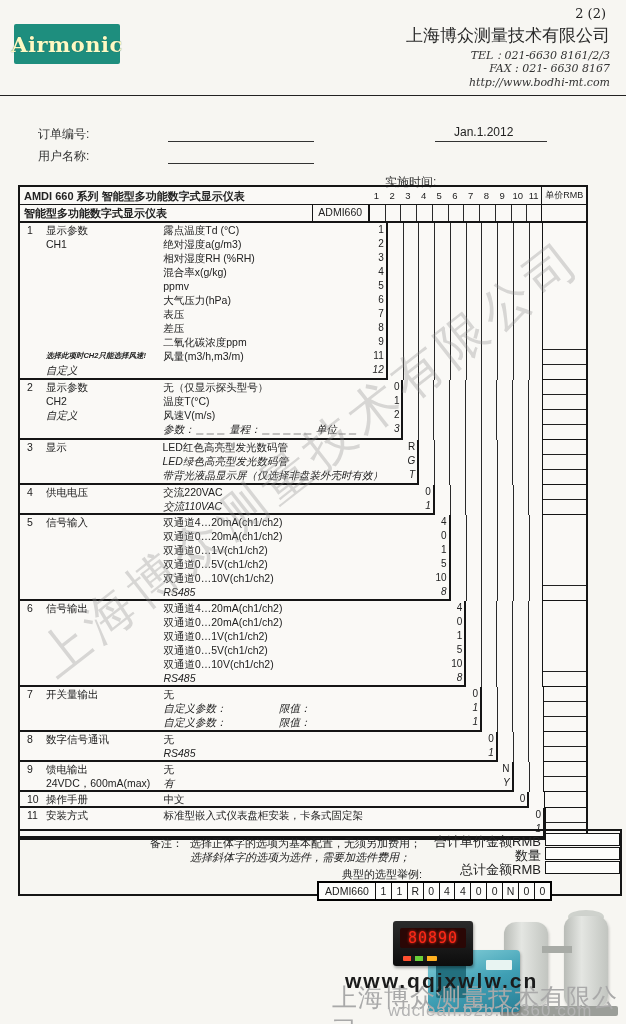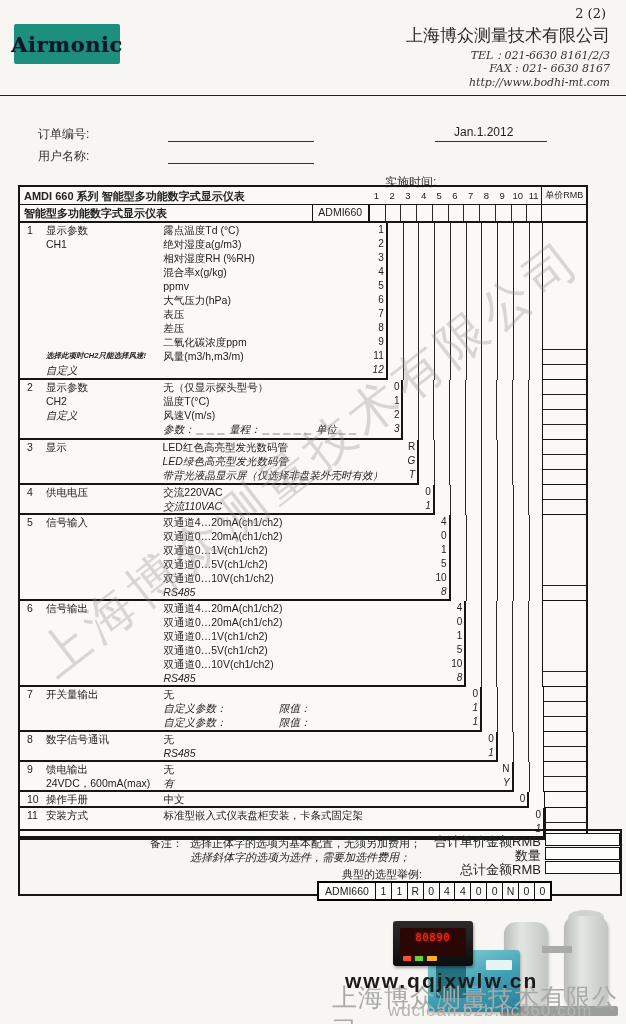--- a/index.html
+++ b/index.html
@@ -1,21 +1,21 @@
 <!DOCTYPE html>
 <html><head>
 <meta charset="utf-8">
 <style>
   html,body{margin:0;padding:0;}
   body{width:626px;height:1024px;position:relative;background:#f7f6f2;
        font-family:"Liberation Sans",sans-serif;color:#222;overflow:hidden;}
   .abs{position:absolute;}
   
   .logo{left:14px;top:24px;width:106px;height:40px;background:#1e8e7e;border-radius:2px;
-        display:flex;align-items:center;justify-content:center;color:#0f172a;
+        display:flex;align-items:center;justify-content:center;color:#fef9c3;
         font-family:"DejaVu Serif",serif;font-weight:bold;font-size:21px;letter-spacing:.5px;
         text-shadow:0 0 1px #0c5a50;}
   .pageno{right:20px;top:6px;font-size:13px;font-family:"DejaVu Serif",serif;}
   .hco{right:16px;top:24px;font-size:17px;font-family:"DejaVu Serif",serif;color:#2a2a2a;}
   .hline{right:16px;font-size:11px;font-style:italic;font-family:"DejaVu Serif",serif;color:#333;}
   .rule{left:0;top:95px;width:626px;border-top:1.6px solid #222;}
   
   .olabel{font-size:12px;color:#333;}
   .uline{border-bottom:1.2px solid #333;height:1px;}
   .dateval{font-size:12px;color:#222;}
@@ -55,22 +55,22 @@
   .exlabel{position:absolute;left:322px;top:36px;font-size:11px;}
   .extable{position:absolute;left:297px;top:50px;display:flex;border:2.4px solid #000;background:#fdfdfb;z-index:6;}
   .excell{box-sizing:border-box;border-left:1.4px solid #111;font-size:10.5px;line-height:16px;height:16px;text-align:center;}
   .exmodel{width:56px;border-left:none;}
   .excode{width:15.9px;}
   
   .wm{left:-70px;top:425px;width:760px;text-align:center;font-size:50px;letter-spacing:6px;
       color:#8f8f8f;opacity:.32;transform:rotate(-38deg);z-index:5;pointer-events:none;white-space:nowrap;}
   .meter{left:393px;top:921px;width:80px;height:45px;background:linear-gradient(#2b2b2b,#0c0c0c);border-radius:3px;z-index:1;
          box-shadow:1px 2px 3px rgba(0,0,0,.35);}
-  .meter .disp{position:absolute;left:7px;top:7px;right:7px;height:28px;background:#2a0705;border-radius:2px;
-         color:#ff2818;font-family:"DejaVu Sans Mono",monospace;font-size:10px;line-height:20px;text-align:center;
+  .meter .disp{position:absolute;left:7px;top:7px;right:7px;height:20px;background:#2a0705;border-radius:2px;
+         color:#ff2818;font-family:"DejaVu Sans Mono",monospace;font-size:15px;line-height:20px;text-align:center;
          text-shadow:0 0 3px #ff3a20;letter-spacing:1px;}
   .meter .leds{position:absolute;left:10px;bottom:5px;width:34px;height:5px;
          background:linear-gradient(to right,#ff5030 0 8px,#1d1d1d 8px 12px,#69d039 12px 20px,#1d1d1d 20px 24px,#ffb020 24px 30px);border-radius:1px;}
   .bluebox{left:428px;top:950px;width:92px;height:62px;border-radius:4px;z-index:0;
          background:linear-gradient(160deg,#8ed6de 0%,#3f9fb4 55%,#2a7f96 100%);box-shadow:1px 2px 3px rgba(0,0,0,.25);}
   .bluebox .panel{position:absolute;left:8px;top:8px;width:30px;height:40px;background:#23707f;border-radius:2px;}
   .bluebox .tag{position:absolute;right:8px;top:10px;width:26px;height:10px;background:#e8f4f2;border-radius:1px;}
   .towers{left:498px;top:916px;width:124px;height:100px;z-index:0;}
   .tower{position:absolute;top:6px;width:44px;height:84px;border-radius:12px;
          background:linear-gradient(to right,#b9bcb7,#e4e6e2 40%,#c2c5c0);box-shadow:1px 2px 3px rgba(0,0,0,.2);}

